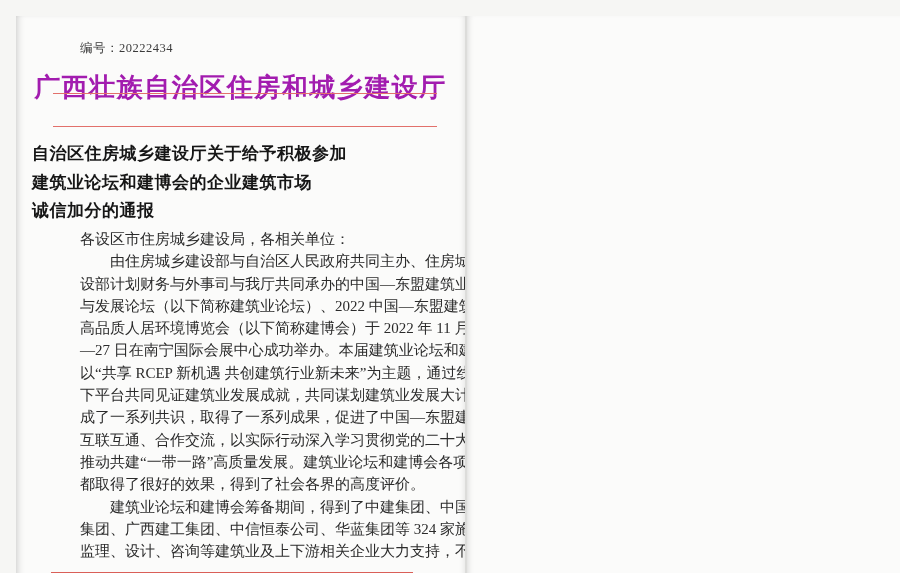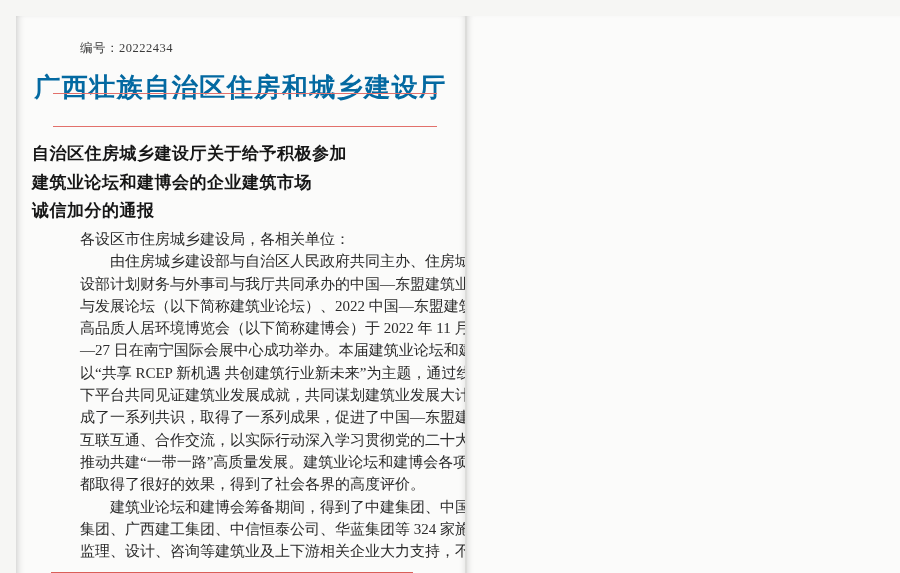--- a/index.html
+++ b/index.html
@@ -18,21 +18,21 @@
   .page-right { left: 451px; width: 449px; box-shadow: inset 5px 0 7px -5px rgba(0,0,0,.18); }
   .divider { position: absolute; left: 449px; top: 0; width: 2px; height: 573px; background: #dcdcda; }
 
   .doc-number {
     position: absolute; left: 48px; top: 8px;
     font-size: 12.5px; color: #3a3a3a; letter-spacing: .5px;
   }
   .masthead {
     position: absolute; left: 0; top: 38px; width: 449px;
     text-align: center; font-size: 26px; font-weight: bold;
-    color: #0369a1; letter-spacing: 1.5px; white-space: pre;
+    color: #a21caf; letter-spacing: 1.5px; white-space: pre;
   }
   .rule-double {
     position: absolute; height: 5px;
     border-top: 1.6px solid #e2706b; border-bottom: 1.6px solid #e2706b;
   }
   .masthead-rule { left: 37px; top: 77px; width: 384px; }
   .footer-rule   { left: 35px; top: 556px; width: 362px; border-color: #da5f58; }
 
   .doc-title {
     position: absolute; left: 0; top: 108px; width: 449px;

